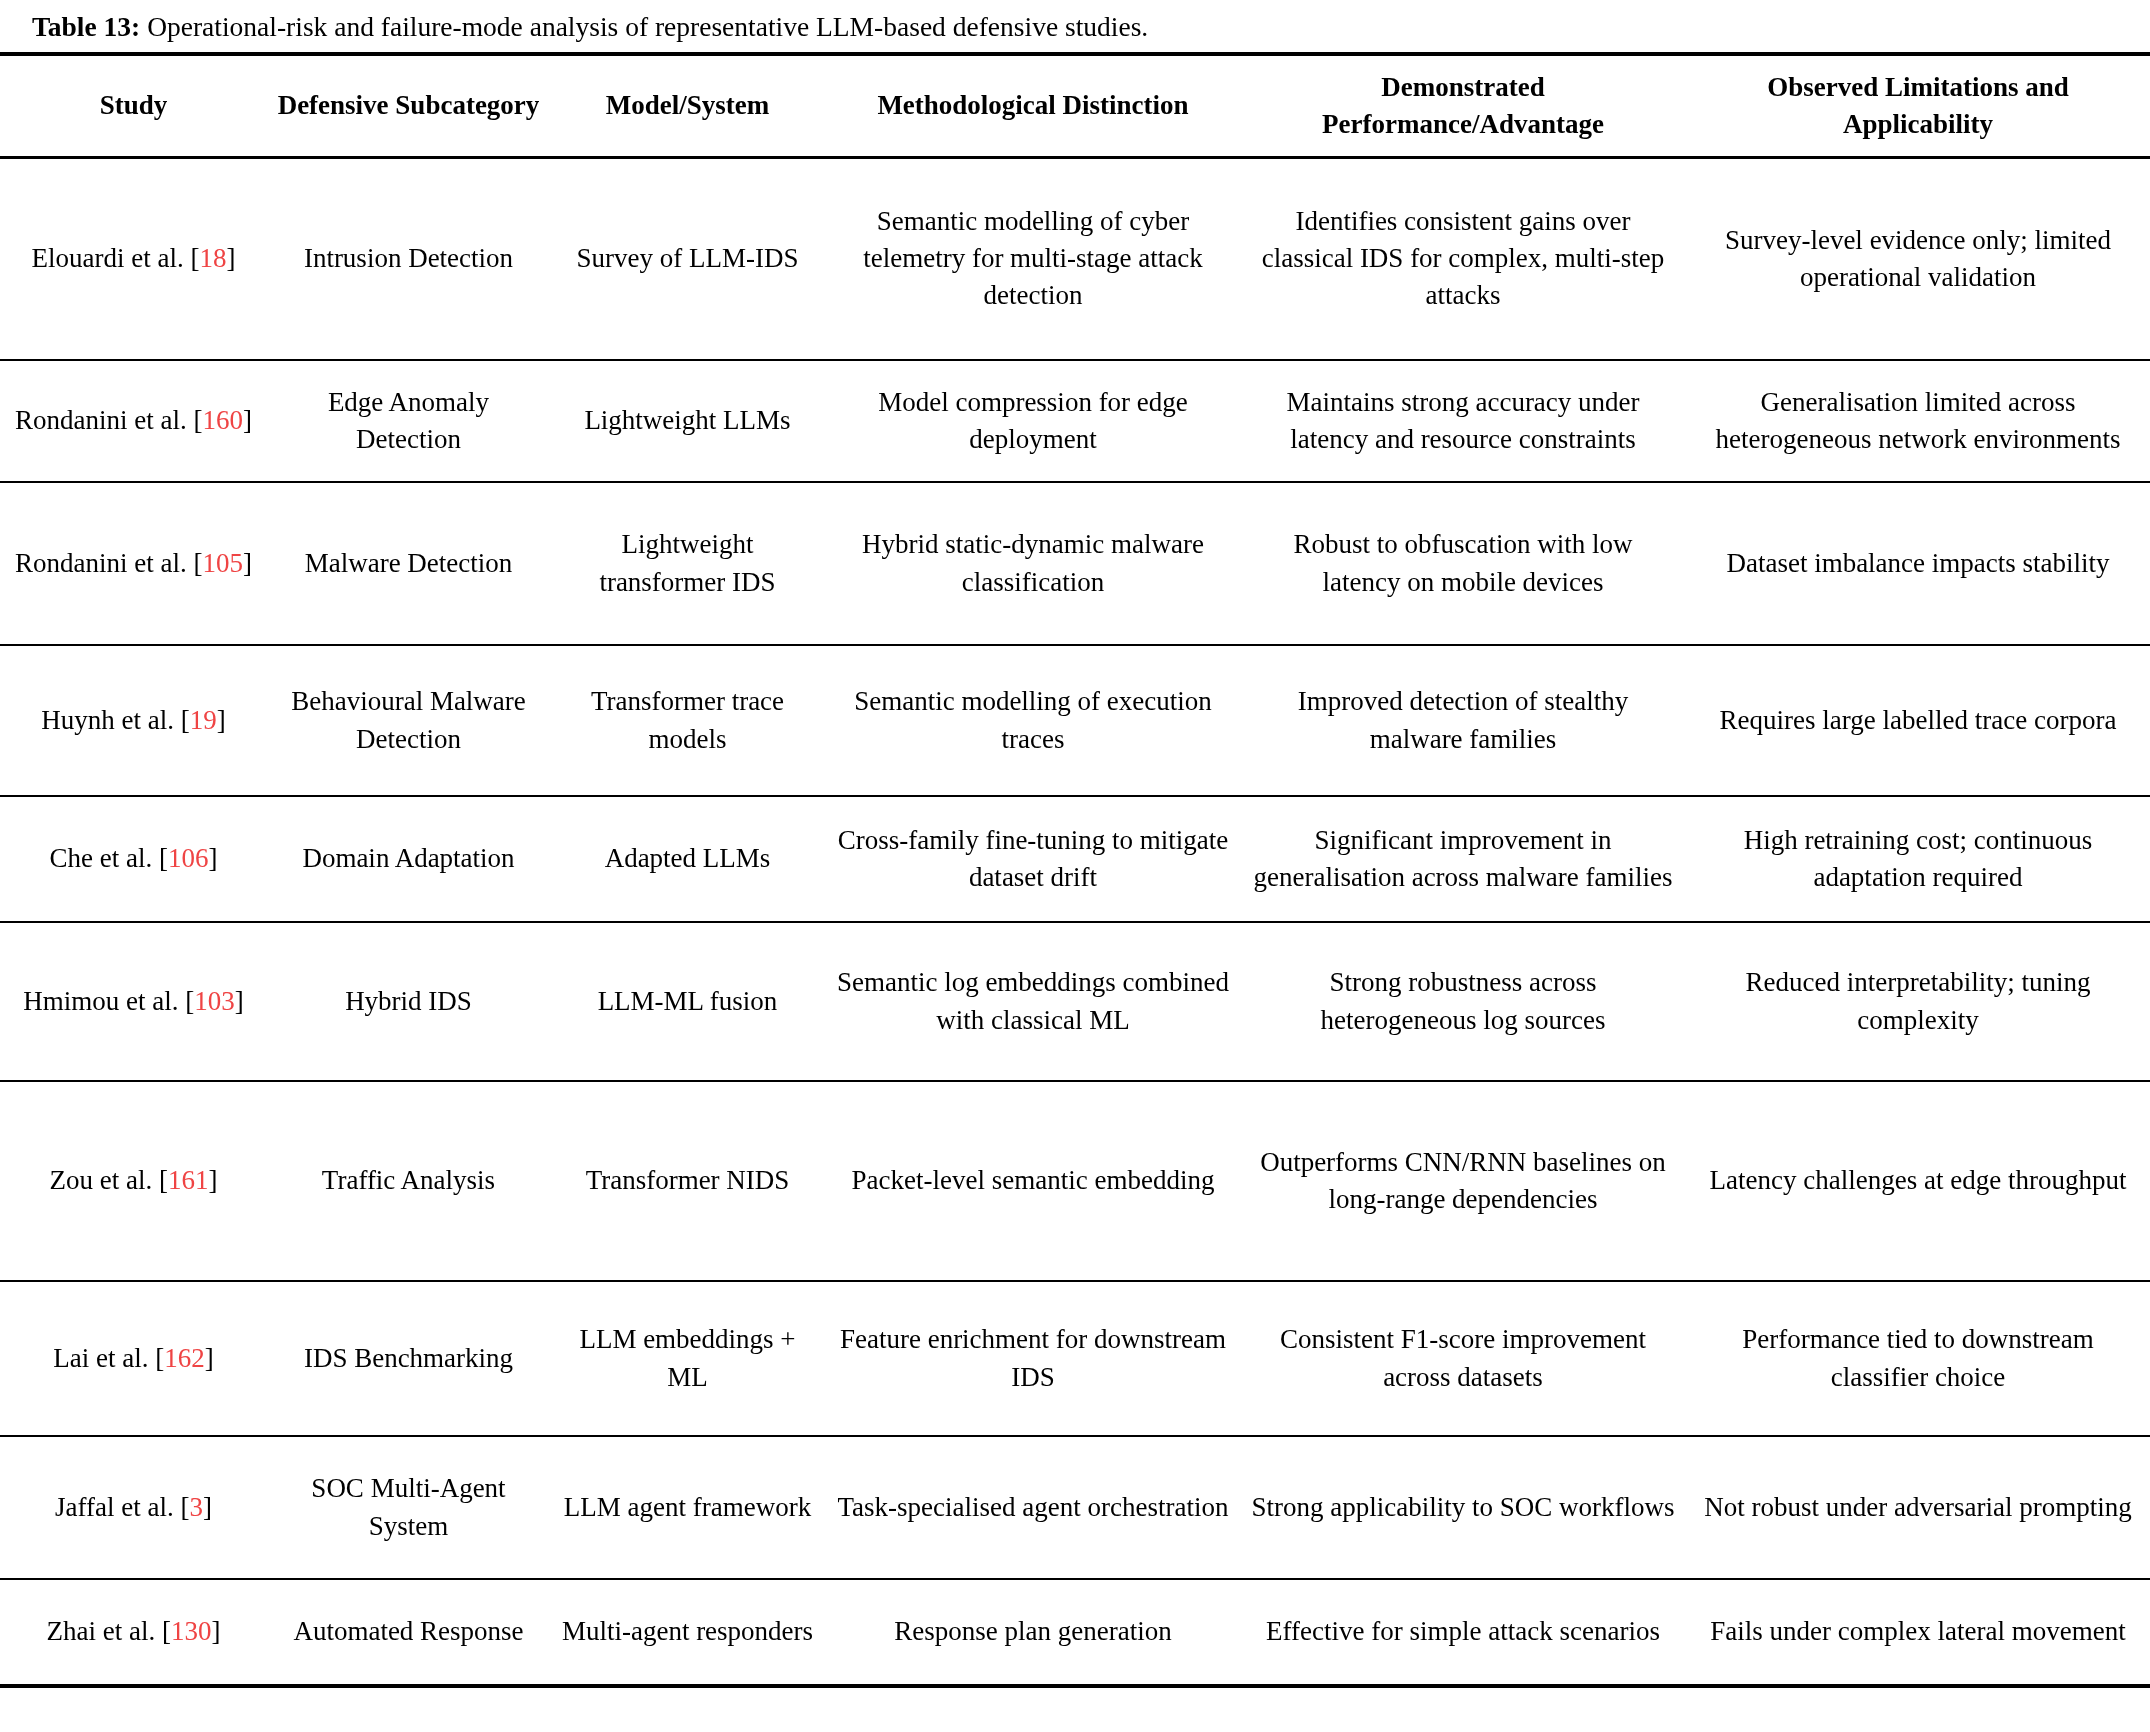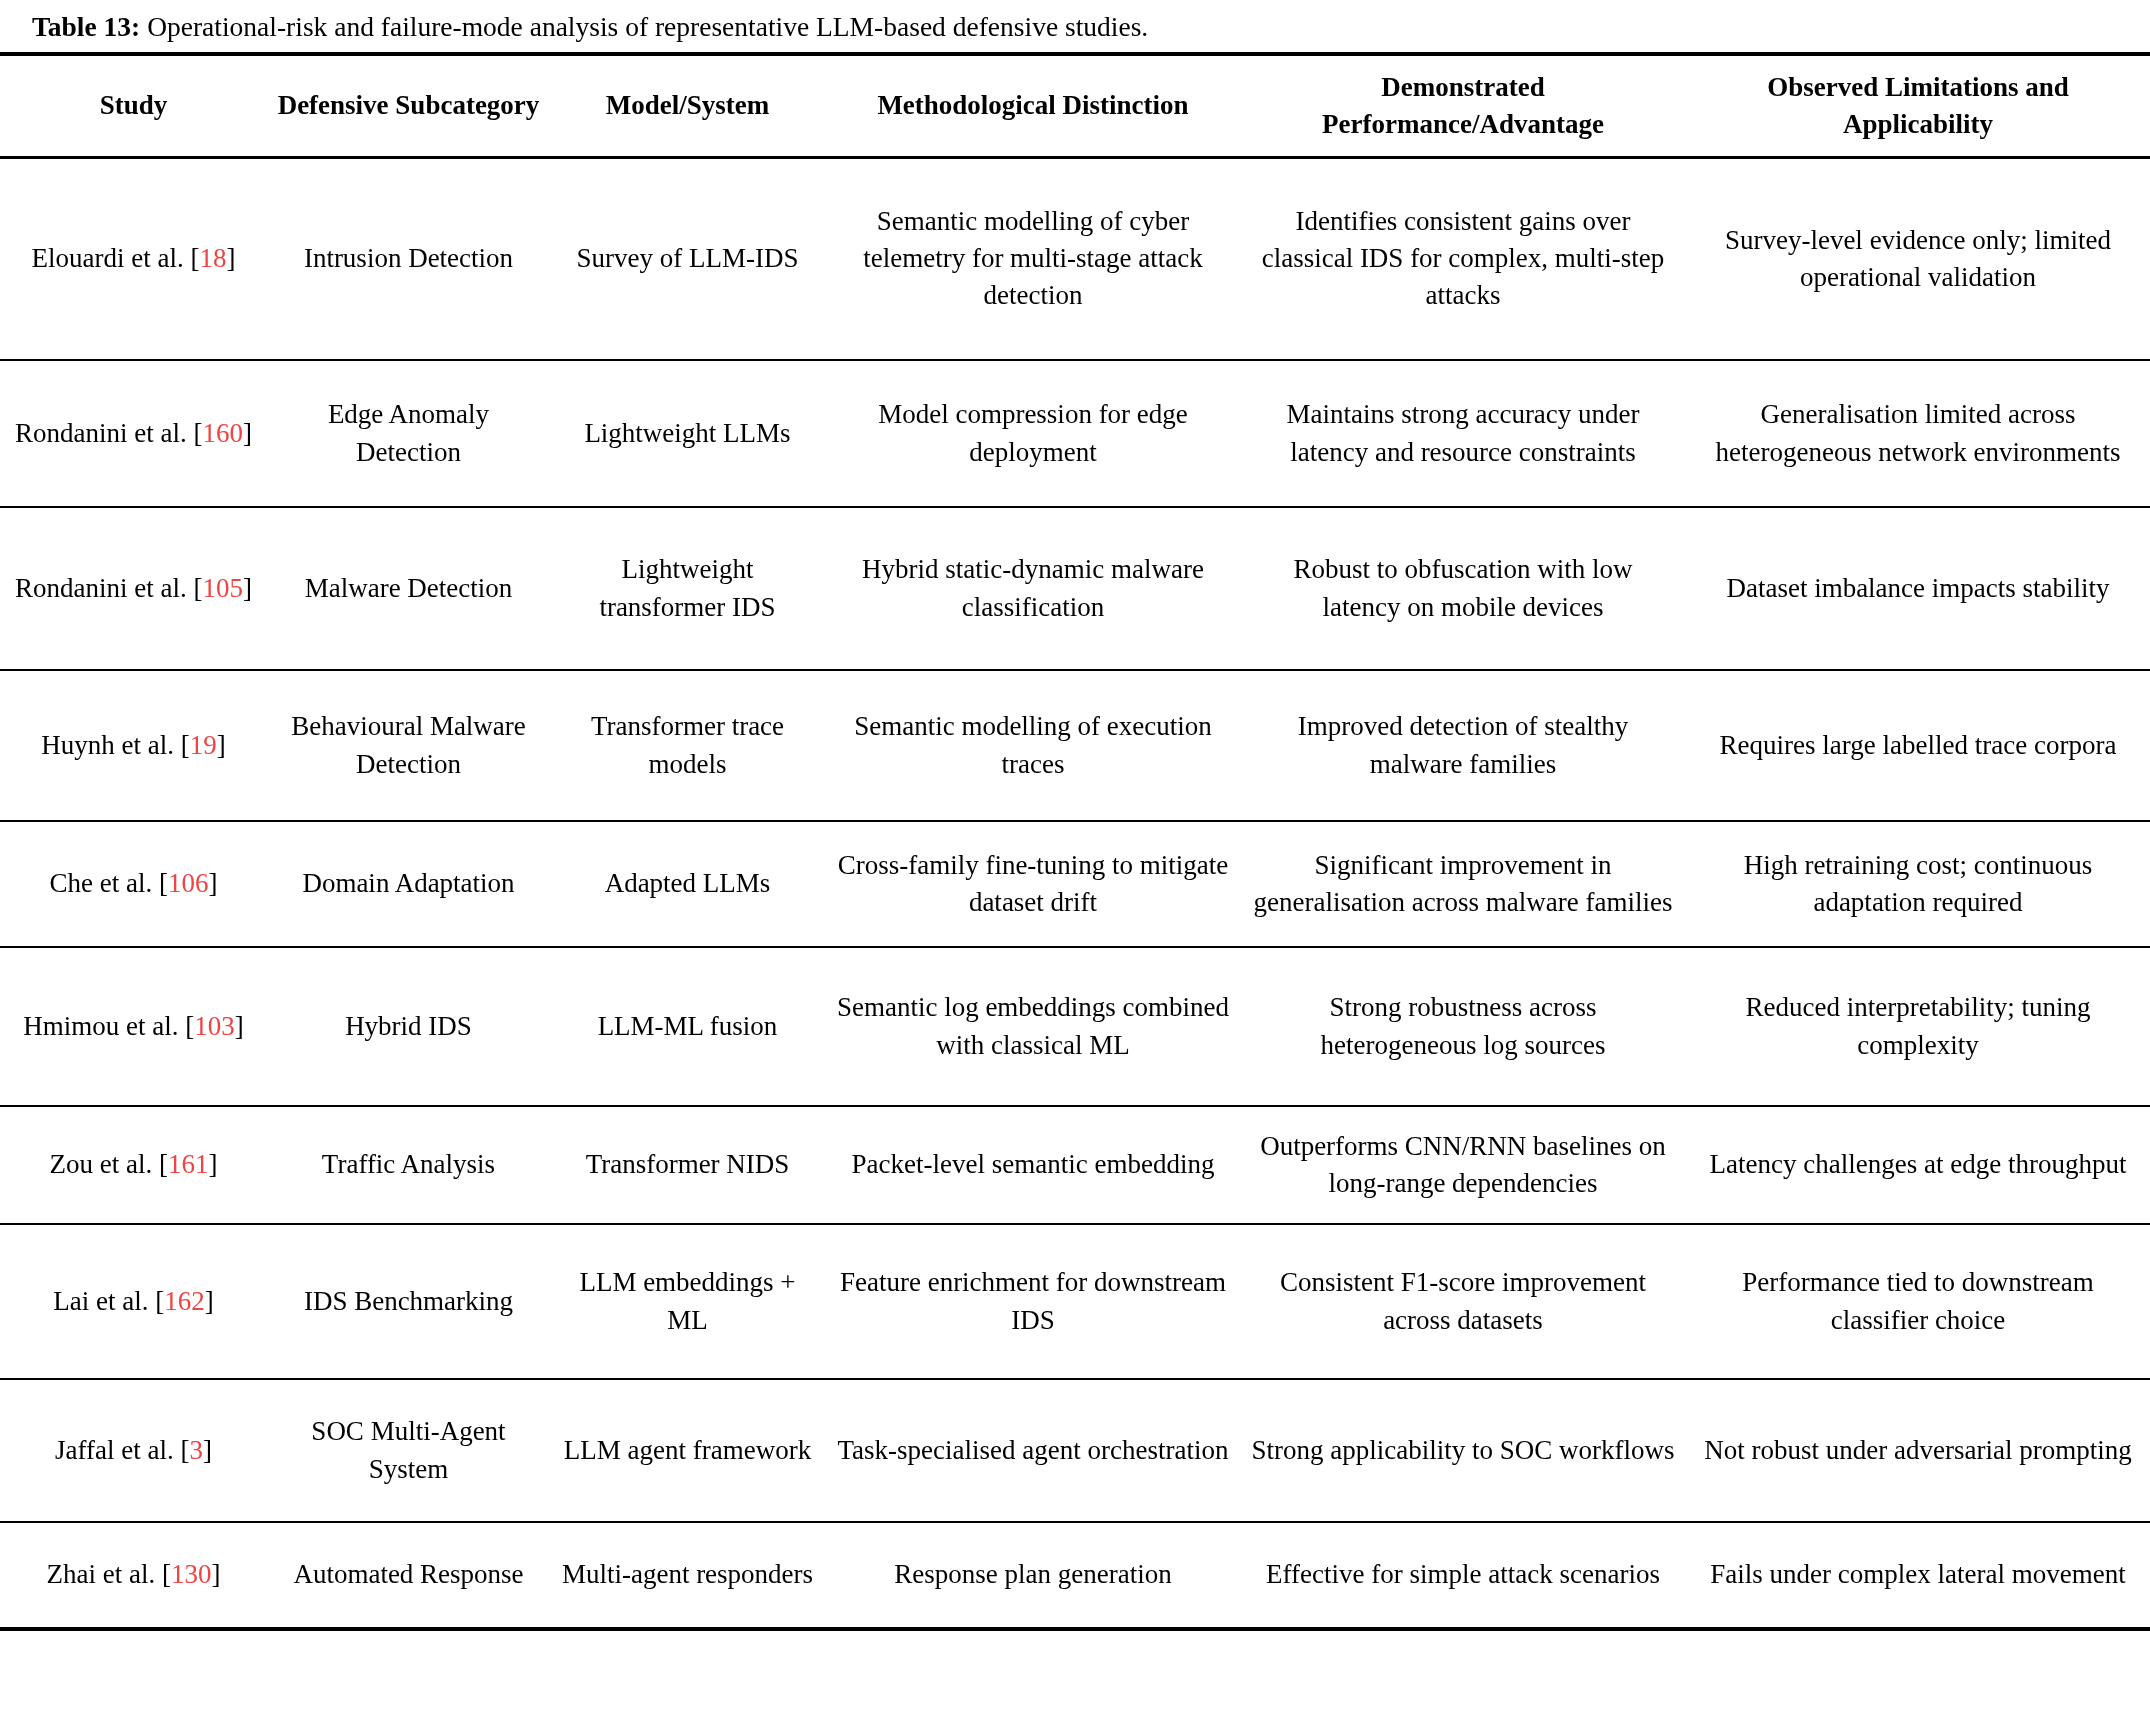--- a/index.html
+++ b/index.html
@@ -37,26 +37,26 @@
   }
   th { font-weight: bold; }
   thead tr {
     border-top: 4px solid #000;
     border-bottom: 3.2px solid #000;
     height: 103px;
   }
   tbody tr { border-bottom: 2.4px solid #000; }
   tbody tr:last-child { border-bottom: 4px solid #000; }
   tbody tr:nth-child(1)  { height: 203px; }
-  tbody tr:nth-child(2)  { height: 147px; }
+  tbody tr:nth-child(2)  { height: 122px; }
   tbody tr:nth-child(3)  { height: 163px; }
   tbody tr:nth-child(4)  { height: 151px; }
   tbody tr:nth-child(5)  { height: 126px; }
   tbody tr:nth-child(6)  { height: 159px; }
-  tbody tr:nth-child(7)  { height: 118px; }
+  tbody tr:nth-child(7)  { height: 200px; }
   tbody tr:nth-child(8)  { height: 155px; }
   tbody tr:nth-child(9)  { height: 143px; margin-top: 40px; }
   tbody tr:nth-child(10) { height: 107px; }
   .cite { color: #ef4444; }
   col.c-study { width: 267px; }
   col.c-subcat { width: 283px; }
   col.c-model { width: 275px; }
   col.c-method { width: 416px; }
   col.c-perf { width: 444px; }
   col.c-limit { width: 466px; }

